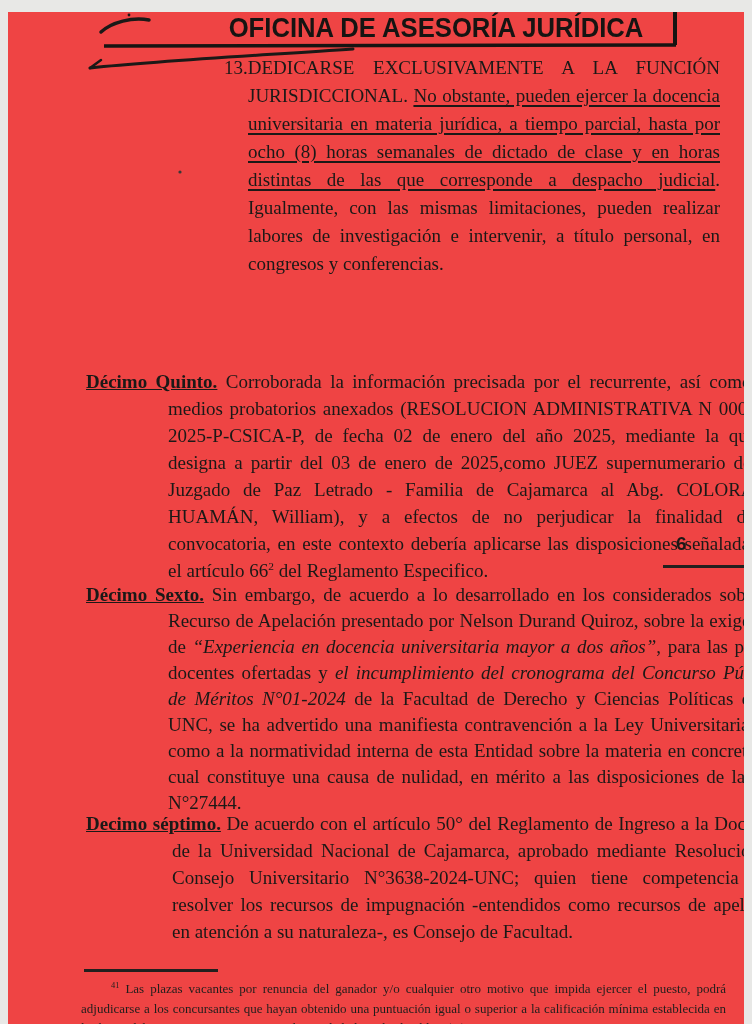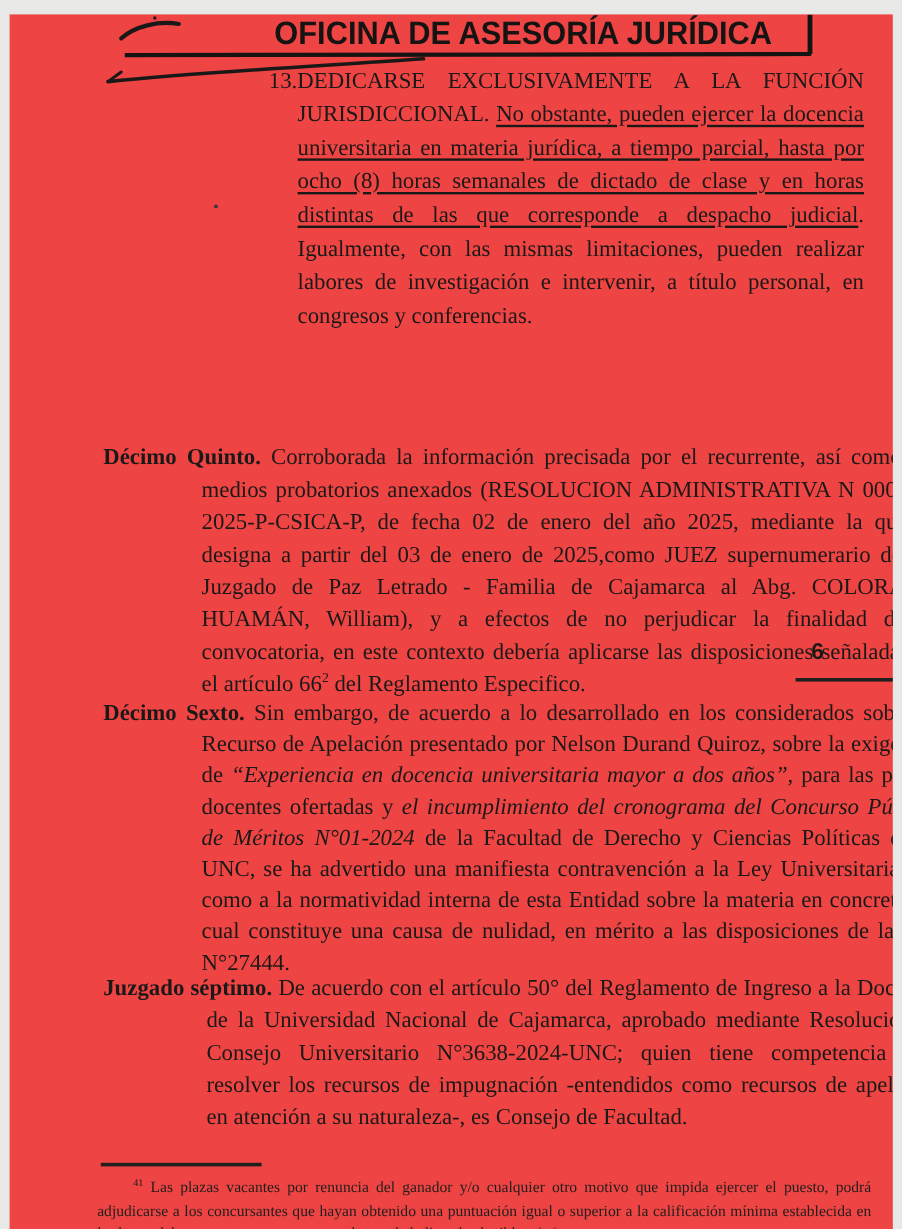--- a/index.html
+++ b/index.html
@@ -29,21 +29,21 @@
     font-size:19px; line-height:28px;
     text-align:justify;
     color:#1b1917;
   }
   .p13    { left:216px; top:42px;  width:472px; padding-left:24px; text-indent:-24px; }
   .quote  { left:237px; top:240px; width:440px; line-height:28px; }
   .dq     { left:78px;  top:356px; width:614px; padding-left:82px; text-indent:-82px; line-height:27px; }
   .ds     { left:78px;  top:570px; width:614px; padding-left:82px; text-indent:-82px; line-height:26px; }
   .d7     { left:78px;  top:798px; width:614px; padding-left:86px; text-indent:-86px; line-height:27px; }
 
-  .lbl { font-weight:bold; }
+  .lbl { font-weight:bold;text-decoration:underline; }
   .ul  { text-decoration:underline; text-decoration-thickness:1.5px; text-underline-offset:2.5px; }
   .it  { font-style:italic; }
   sup.fref { font-size:0.6em; line-height:0; }
 
   .page-number {
     position:absolute; left:668px; top:521px;
     font-weight:bold; font-size:19px;
     font-family:"Liberation Sans","DejaVu Sans",sans-serif;
   }
   .page-number-rule {
@@ -94,21 +94,21 @@
   </div>
 
   <div class="page-number">6</div>
   <div class="page-number-rule"></div>
 
   <div class="body-par ds">
     <span class="lbl">Décimo Sexto.</span><span> Sin embargo, de acuerdo a lo desarrollado en los considerados sobre el Recurso de Apelación presentado por Nelson Durand Quiroz, sobre la exigencia de </span><span class="it">“Experiencia en docencia universitaria mayor a dos años”</span><span>, para las plazas docentes ofertadas y </span><span class="it">el incumplimiento del cronograma del Concurso Público de Méritos N°01-2024</span><span> de la Facultad de Derecho y Ciencias Políticas de la UNC, se ha advertido una manifiesta contravención a la Ley Universitaria, así como a la normatividad interna de esta Entidad sobre la materia en concreto, lo cual constituye una causa de nulidad, en mérito a las disposiciones de la Ley N°27444.</span>
   </div>
 
   <div class="body-par d7">
-    <span class="lbl">Juzgado séptimo.</span><span> De acuerdo con el artículo 50° del Reglamento de Ingreso a la Docencia de la Universidad Nacional de Cajamarca, aprobado mediante Resolución de Consejo Universitario N°3638-2024-UNC; quien tiene competencia para resolver los recursos de impugnación -entendidos como recursos de apelación en atención a su naturaleza-, es Consejo de Facultad.</span>
+    <span class="lbl">Decimo séptimo.</span><span> De acuerdo con el artículo 50° del Reglamento de Ingreso a la Docencia de la Universidad Nacional de Cajamarca, aprobado mediante Resolución de Consejo Universitario N°3638-2024-UNC; quien tiene competencia para resolver los recursos de impugnación -entendidos como recursos de apelación en atención a su naturaleza-, es Consejo de Facultad.</span>
   </div>
 
   <div class="footnote-rule"></div>
   <div class="footnote">
     <sup>41</sup><span> Las plazas vacantes por renuncia del ganador y/o cualquier otro motivo que impida ejercer el puesto, podrá adjudicarse a los concursantes que hayan obtenido una puntuación igual o superior a la calificación mínima establecida en las bases del concurso que se encuentre dentro de la lista de elegibles. (...)</span>
   </div>
 
 </div>
 
 </body></html>

